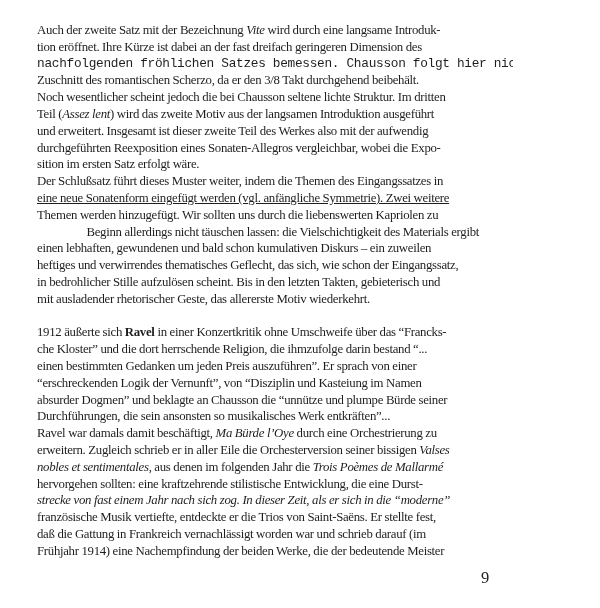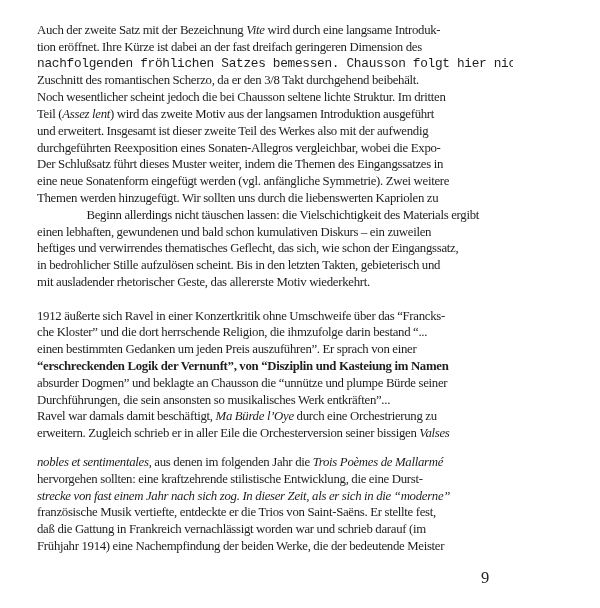--- a/index.html
+++ b/index.html
@@ -23,21 +23,21 @@
     text-rendering: optimizeLegibility;
   }
   .paragraph { margin: 0; }
   .paragraph.gap-before { margin-top: 16.8px; }
   .line {
     height: 16.8px;
     white-space: nowrap;
     overflow: visible;
   }
   .it { font-style: italic; }
-  .bd { font-weight: normal; }
+  .bd { font-weight: bold; }
   .page-number {
     position: absolute;
     left: 481px;
     top: 568px;
     font-size: 16.5px;
     line-height: 20px;
     color: #232323;
   }
 </style>
 </head>
@@ -47,43 +47,44 @@
   <div class="text-block">
       <div class="paragraph">
         <div class="line" style="word-spacing: -0.0833333px;"><span>Auch der zweite Satz mit der Bezeichnung </span><span class="it">Vite</span><span> wird durch eine langsame Introduk-</span></div>
         <div class="line" style="word-spacing: -0.0833333px;"><span>tion eröffnet. Ihre Kürze ist dabei an der fast dreifach geringeren Dimension des</span></div>
         <div class="line" style="word-spacing: -0.111111px; font-family: Liberation Mono, monospace;"><span>nachfolgenden fröhlichen Satzes bemessen. Chausson folgt hier nicht genau dem</span></div>
         <div class="line" style="word-spacing: -0.1px;"><span>Zuschnitt des romantischen Scherzo, da er den 3/8 Takt durchgehend beibehält.</span></div>
         <div class="line" style="word-spacing: -0.0909091px;"><span>Noch wesentlicher scheint jedoch die bei Chausson seltene lichte Struktur. Im dritten</span></div>
         <div class="line" style="word-spacing: -0.0909091px;"><span>Teil (</span><span class="it">Assez lent</span><span>) wird das zweite Motiv aus der langsamen Introduktion ausgeführt</span></div>
         <div class="line" style="word-spacing: -0.0833333px;"><span>und erweitert. Insgesamt ist dieser zweite Teil des Werkes also mit der aufwendig</span></div>
         <div class="line" style="word-spacing: -0.142857px;"><span>durchgeführten Reexposition eines Sonaten-Allegros vergleichbar, wobei die Expo-</span></div>
+        <div class="line last"><span>sition im ersten Satz erfolgt wäre.</span></div>
       </div>
       <div class="paragraph">
         <div class="line" style="word-spacing: -0.0909091px;"><span>Der Schlußsatz führt dieses Muster weiter, indem die Themen des Eingangssatzes in</span></div>
-        <div class="line" style="word-spacing: -0.111111px;"><span>eine neue Sonatenform eingefügt werden (vgl. anfängliche Symmetrie). Zwei weitere</span></div>
+        <div class="line" style="word-spacing: -0.111111px; text-decoration: underline;"><span>eine neue Sonatenform eingefügt werden (vgl. anfängliche Symmetrie). Zwei weitere</span></div>
         <div class="line" style="word-spacing: -0.1px;"><span>Themen werden hinzugefügt. Wir sollten uns durch die liebenswerten Kapriolen zu</span></div>
         <div class="line" style="word-spacing: -0.111111px; text-align: right;"><span>Beginn allerdings nicht täuschen lassen: die Vielschichtigkeit des Materials ergibt</span></div>
         <div class="line" style="word-spacing: -0.1px;"><span>einen lebhaften, gewundenen und bald schon kumulativen Diskurs – ein zuweilen</span></div>
         <div class="line" style="word-spacing: -0.1px;"><span>heftiges und verwirrendes thematisches Geflecht, das sich, wie schon der Eingangssatz,</span></div>
         <div class="line" style="word-spacing: -0.0909091px;"><span>in bedrohlicher Stille aufzulösen scheint. Bis in den letzten Takten, gebieterisch und</span></div>
         <div class="line last"><span>mit ausladender rhetorischer Geste, das allererste Motiv wiederkehrt.</span></div>
       </div>
       <div class="paragraph gap-before">
         <div class="line" style="word-spacing: -0.0909091px;"><span>1912 äußerte sich </span><span class="bd">Ravel</span><span> in einer Konzertkritik ohne Umschweife über das “Francks-</span></div>
         <div class="line" style="word-spacing: -0.0909091px;"><span>che Kloster” und die dort herrschende Religion, die ihmzufolge darin bestand “...</span></div>
         <div class="line" style="word-spacing: -0.1px;"><span>einen bestimmten Gedanken um jeden Preis auszuführen”. Er sprach von einer</span></div>
-        <div class="line" style="word-spacing: -0.111111px; font-weight: bold;"><span>“erschreckenden Logik der Vernunft”, von “Disziplin und Kasteiung im Namen</span></div>
+        <div class="line" style="word-spacing: -0.111111px;"><span>“erschreckenden Logik der Vernunft”, von “Disziplin und Kasteiung im Namen</span></div>
         <div class="line" style="word-spacing: -0.0909091px;"><span>absurder Dogmen” und beklagte an Chausson die “unnütze und plumpe Bürde seiner</span></div>
         <div class="line last"><span>Durchführungen, die sein ansonsten so musikalisches Werk entkräften”...</span></div>
       </div>
       <div class="paragraph">
         <div class="line" style="word-spacing: -0.0909091px;"><span>Ravel war damals damit beschäftigt, </span><span class="it">Ma Bürde l’Oye</span><span> durch eine Orchestrierung zu</span></div>
         <div class="line" style="word-spacing: -0.0909091px;"><span>erweitern. Zugleich schrieb er in aller Eile die Orchesterversion seiner bissigen </span><span class="it">Valses</span></div>
-        <div class="line" style="word-spacing: -0.0833333px; margin-top: 12px;"><span class="it">nobles et sentimentales</span><span>, aus denen im folgenden Jahr die </span><span class="it">Trois Poèmes de Mallarmé</span></div>
+        <div class="line" style="word-spacing: -0.0833333px;"><span class="it">nobles et sentimentales</span><span>, aus denen im folgenden Jahr die </span><span class="it">Trois Poèmes de Mallarmé</span></div>
         <div class="line" style="word-spacing: -0.125px;"><span>hervorgehen sollten: eine kraftzehrende stilistische Entwicklung, die eine Durst-</span></div>
         <div class="line" style="word-spacing: -0.0625px; font-style: italic;"><span>strecke von fast einem Jahr nach sich zog. In dieser Zeit, als er sich in die “moderne”</span></div>
         <div class="line" style="word-spacing: -0.0909091px;"><span>französische Musik vertiefte, entdeckte er die Trios von Saint-Saëns. Er stellte fest,</span></div>
         <div class="line" style="word-spacing: -0.0909091px;"><span>daß die Gattung in Frankreich vernachlässigt worden war und schrieb darauf (im</span></div>
         <div class="line" style="word-spacing: -0.1px;"><span>Frühjahr 1914) eine Nachempfindung der beiden Werke, die der bedeutende Meister</span></div>
       </div>
     </div>
   <div class="page-number">9</div>
 </div>
 

